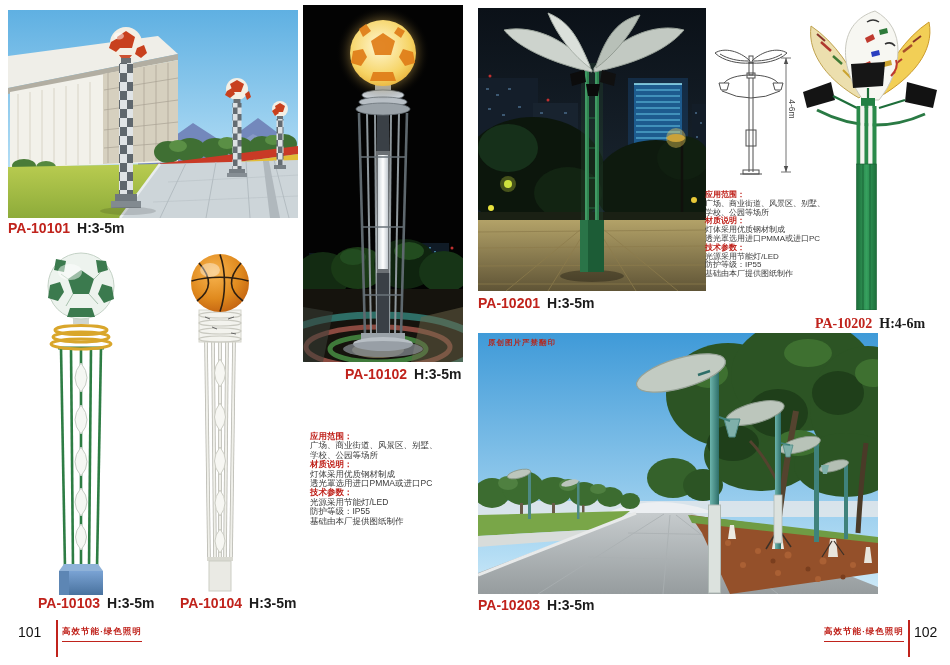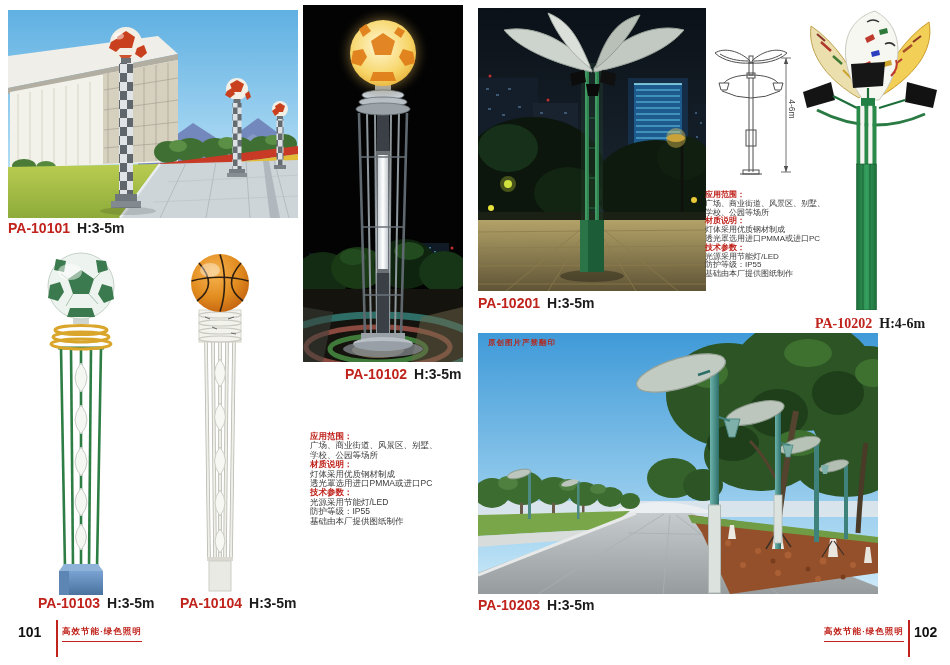--- a/index.html
+++ b/index.html
@@ -6,21 +6,21 @@
   .sheet{position:relative;width:950px;height:665px;background:#ffffff;overflow:hidden;
          font-family:"Liberation Sans",sans-serif;}
   .photo{position:absolute;overflow:hidden;}
   .photo svg{display:block;width:100%;height:100%;}
   .plabel{position:absolute;font-size:14px;font-weight:bold;color:#1c1c1c;white-space:nowrap;letter-spacing:0;}
   .plabel .code{color:#c0231c;margin-right:7px;}
   .spec{position:absolute;font-size:8.5px;line-height:9.4px;color:#3a3a3a;white-space:nowrap;}
   .spec .spec-h{color:#c0231c;font-weight:bold;}
   .watermark{position:absolute;font-size:7.5px;color:#b02a22;font-weight:bold;letter-spacing:1px;}
   .dimlabel{position:absolute;font-size:8.5px;color:#444;transform:rotate(90deg);transform-origin:center;white-space:nowrap;}
-  .pgnum{position:absolute;font-size:14px;font-weight:bold;color:#111;}
+  .pgnum{position:absolute;font-size:14px;font-weight:normal;color:#111;}
   .slogan{position:absolute;font-size:8.5px;font-weight:bold;color:#c0231c;letter-spacing:1px;
           border-bottom:1.5px solid #c0231c;padding-bottom:3px;font-family:Liberation Serif, serif;}
   .vrule{position:absolute;width:1.5px;background:#c0231c;}
 </style>
 </head>
 <body>
 
 <div class="sheet">
 
   <div class="photo" style="left:8px;top:10px;width:290px;height:208px;">

